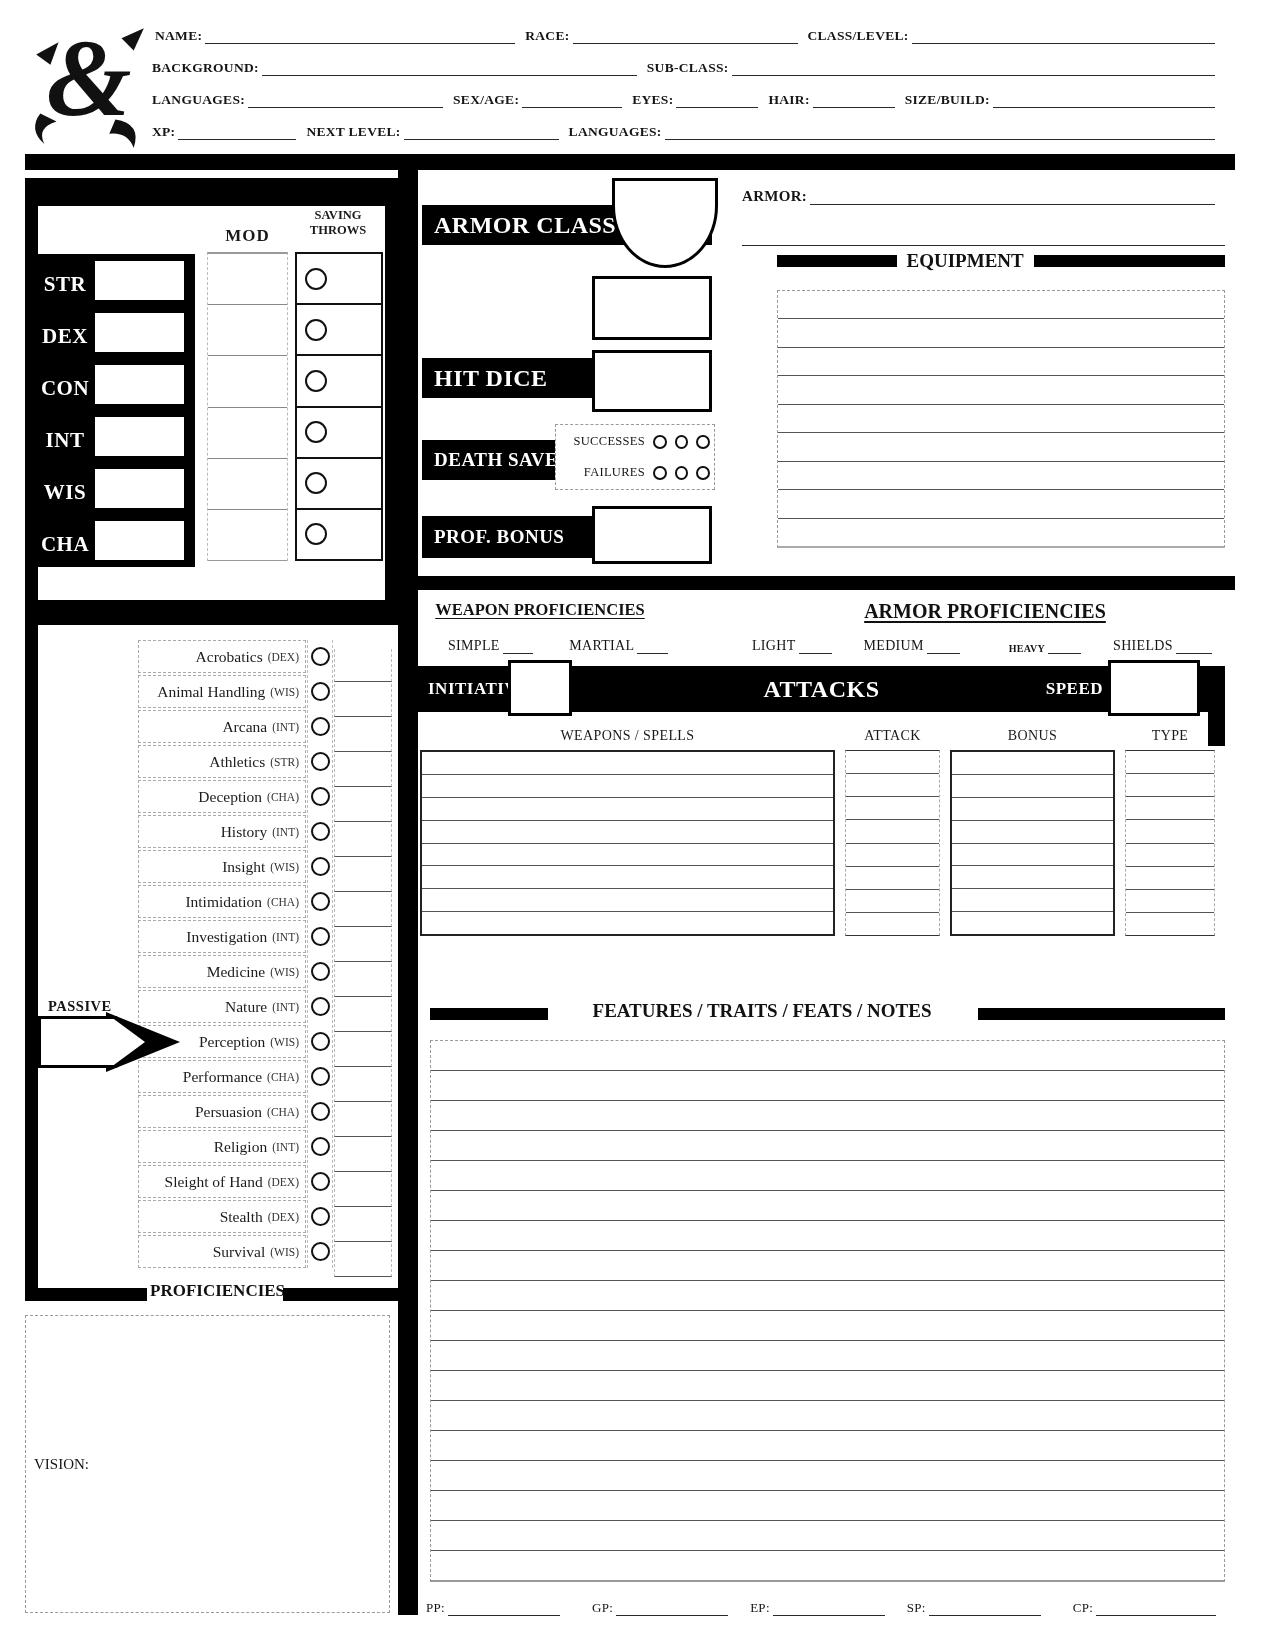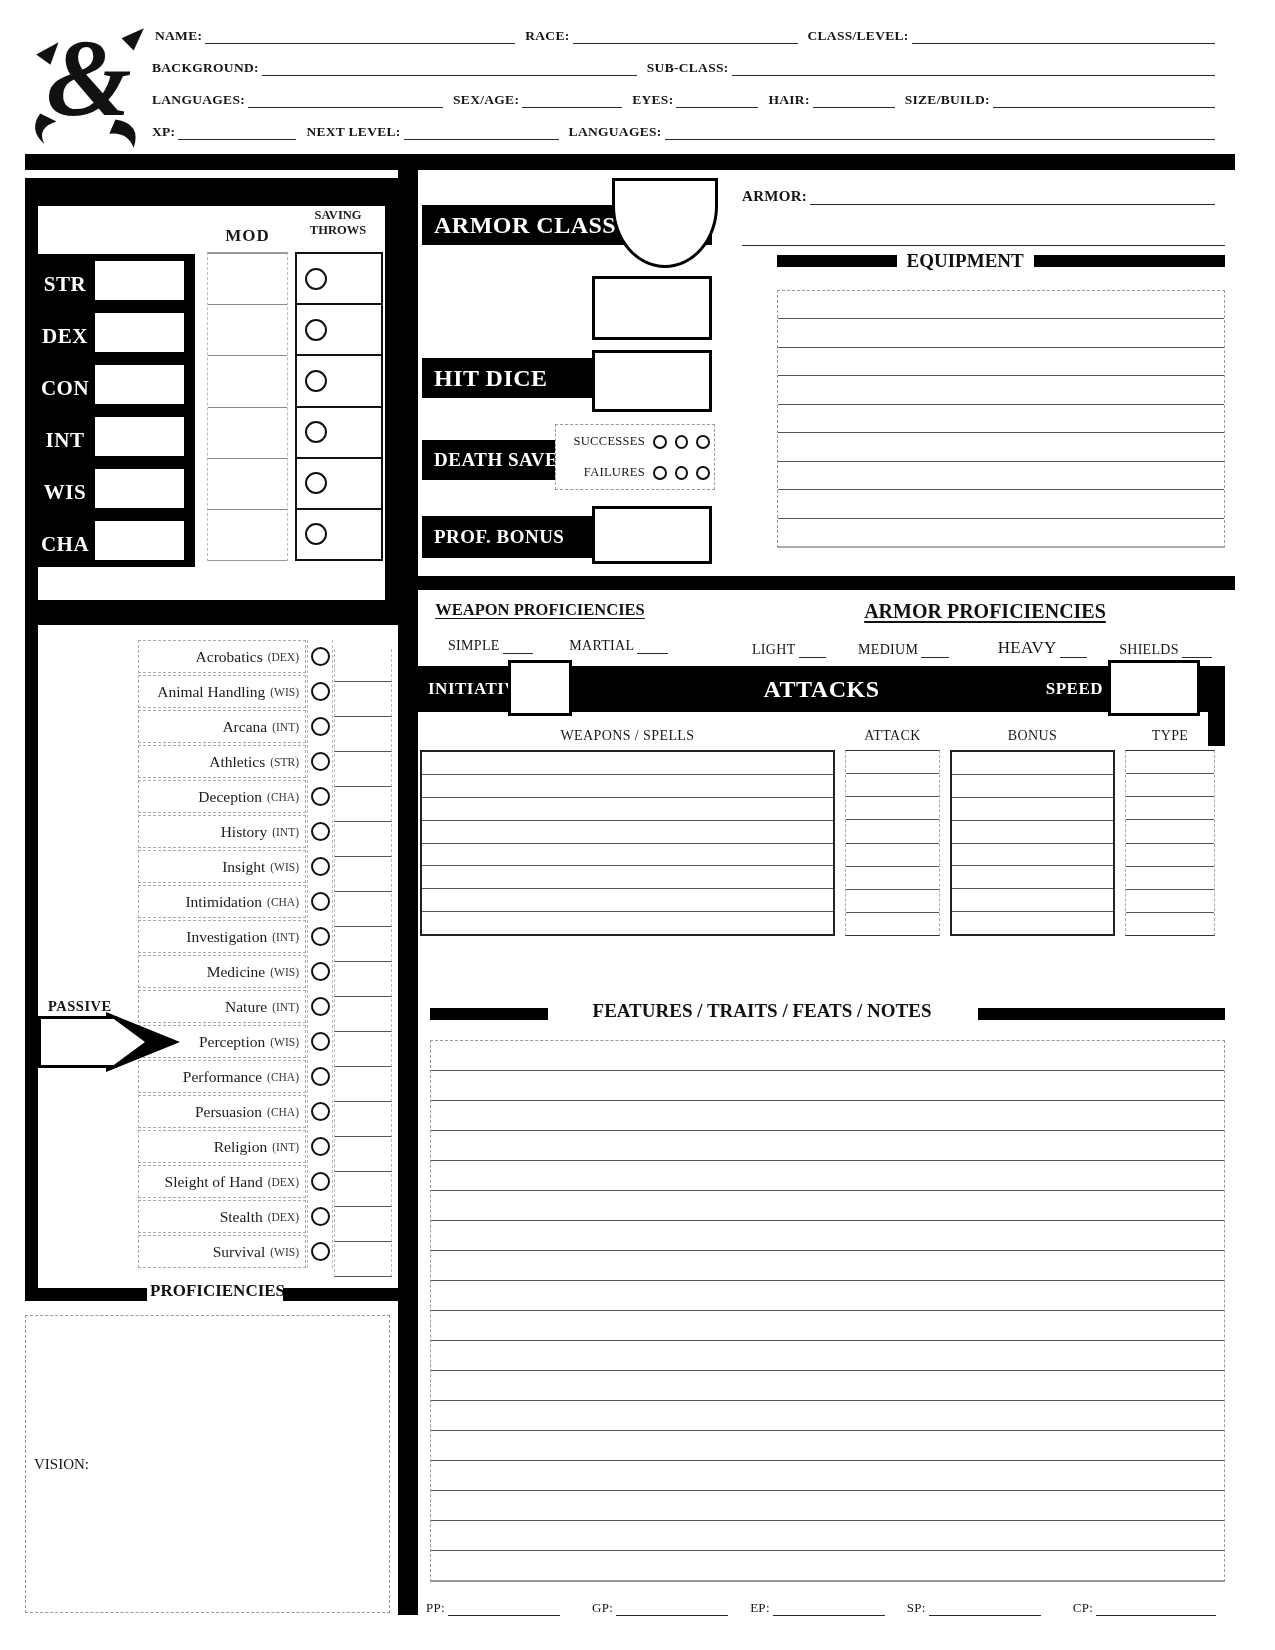--- a/index.html
+++ b/index.html
@@ -503,21 +503,21 @@
     <span class="line" style="width:58px"></span>
     <span class="lbl" style="font-weight:500; font-size:14px; margin-left:26px">MARTIAL</span>
     <span class="line" style="width:58px"></span>
   </div>
 
   <div class="abs flexrow" style="left:752px; top:638px; width:470px;">
     <span class="lbl" style="font-weight:500; font-size:14px">LIGHT</span>
     <span class="line" style="width:42px"></span>
     <span class="lbl" style="font-weight:500; font-size:14px; margin-left:22px">MEDIUM</span>
     <span class="line" style="width:42px"></span>
-    <span class="lbl" style="font-weight:400; font-size:17px; margin-left:39px">HEAVY</span>
+    <span class="lbl" style="font-weight:700; font-size:10px; margin-left:39px">HEAVY</span>
     <span class="line" style="width:42px"></span>
     <span class="lbl" style="font-weight:500; font-size:14px; margin-left:22px">SHIELDS</span>
     <span class="line" style="width:46px"></span>
   </div>
 
   <div class="abs blackbar" style="left:418px; top:666px; width:807px; height:46px;">
     <span class="barlabel" style="position:absolute; left:10px; top:0; height:46px; display:flex; align-items:center; font-size:17px;">INITIATIVE:</span>
     <span class="barlabel" style="position:absolute; left:0; right:0; top:0; height:46px; display:flex; align-items:center; justify-content:center;">ATTACKS</span>
     <span class="barlabel" style="position:absolute; left:615px; width:70px; top:0; height:46px; display:flex; align-items:center; justify-content:flex-end; font-size:17px;">SPEED</span>
   </div>

